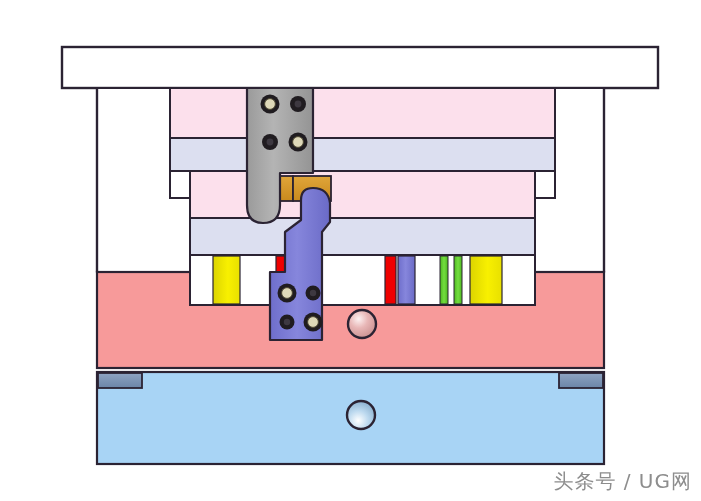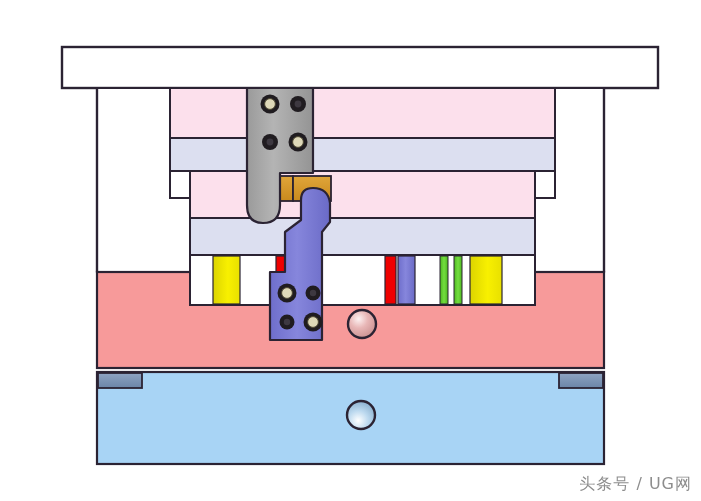--- a/index.html
+++ b/index.html
@@ -1,20 +1,20 @@
 <!DOCTYPE html>
 <html><head>
 <meta charset="utf-8">
 <style>
   html,body{margin:0;padding:0;background:#ffffff;}
   body{width:701px;height:501px;overflow:hidden;
        font-family:"Liberation Sans","DejaVu Sans",sans-serif;}
   #stage{position:relative;width:701px;height:501px;background:#fff;}
   #stage svg{display:block;}
-  .wm{position:absolute;right:9px;bottom:6px;font-size:16px;color:#8d8d8d;
+  .wm{position:absolute;right:9px;bottom:6px;font-size:20px;color:#8d8d8d;
       letter-spacing:1px;font-family:"DejaVu Sans","Liberation Sans",sans-serif;
       white-space:nowrap;}
 </style>
 </head>
 <body>
 
 <div id="stage">
 
   <svg width="701" height="501" viewBox="0 0 701 501" xmlns="http://www.w3.org/2000/svg">
 

